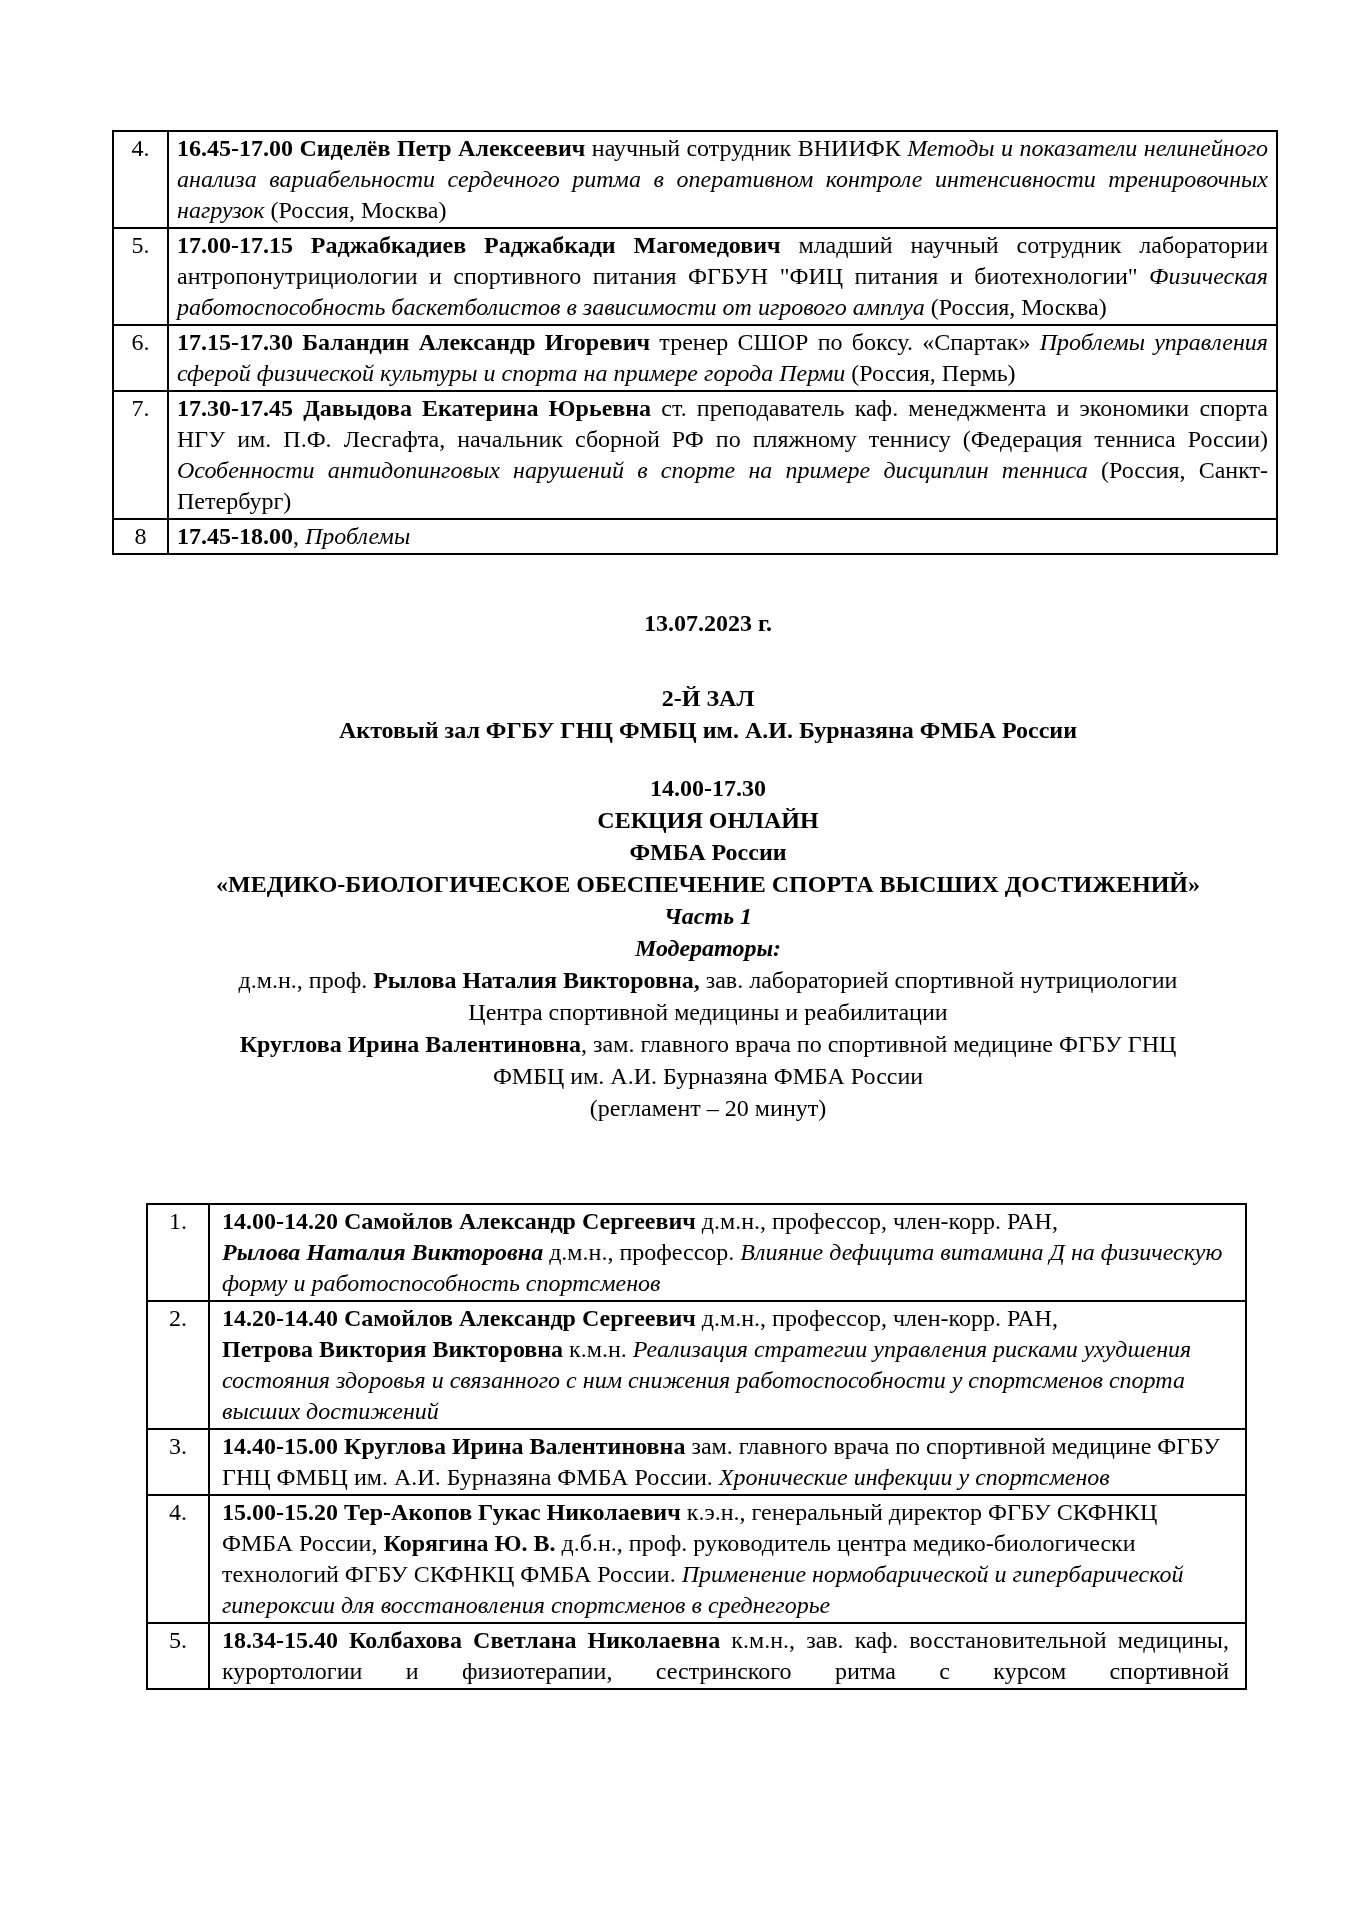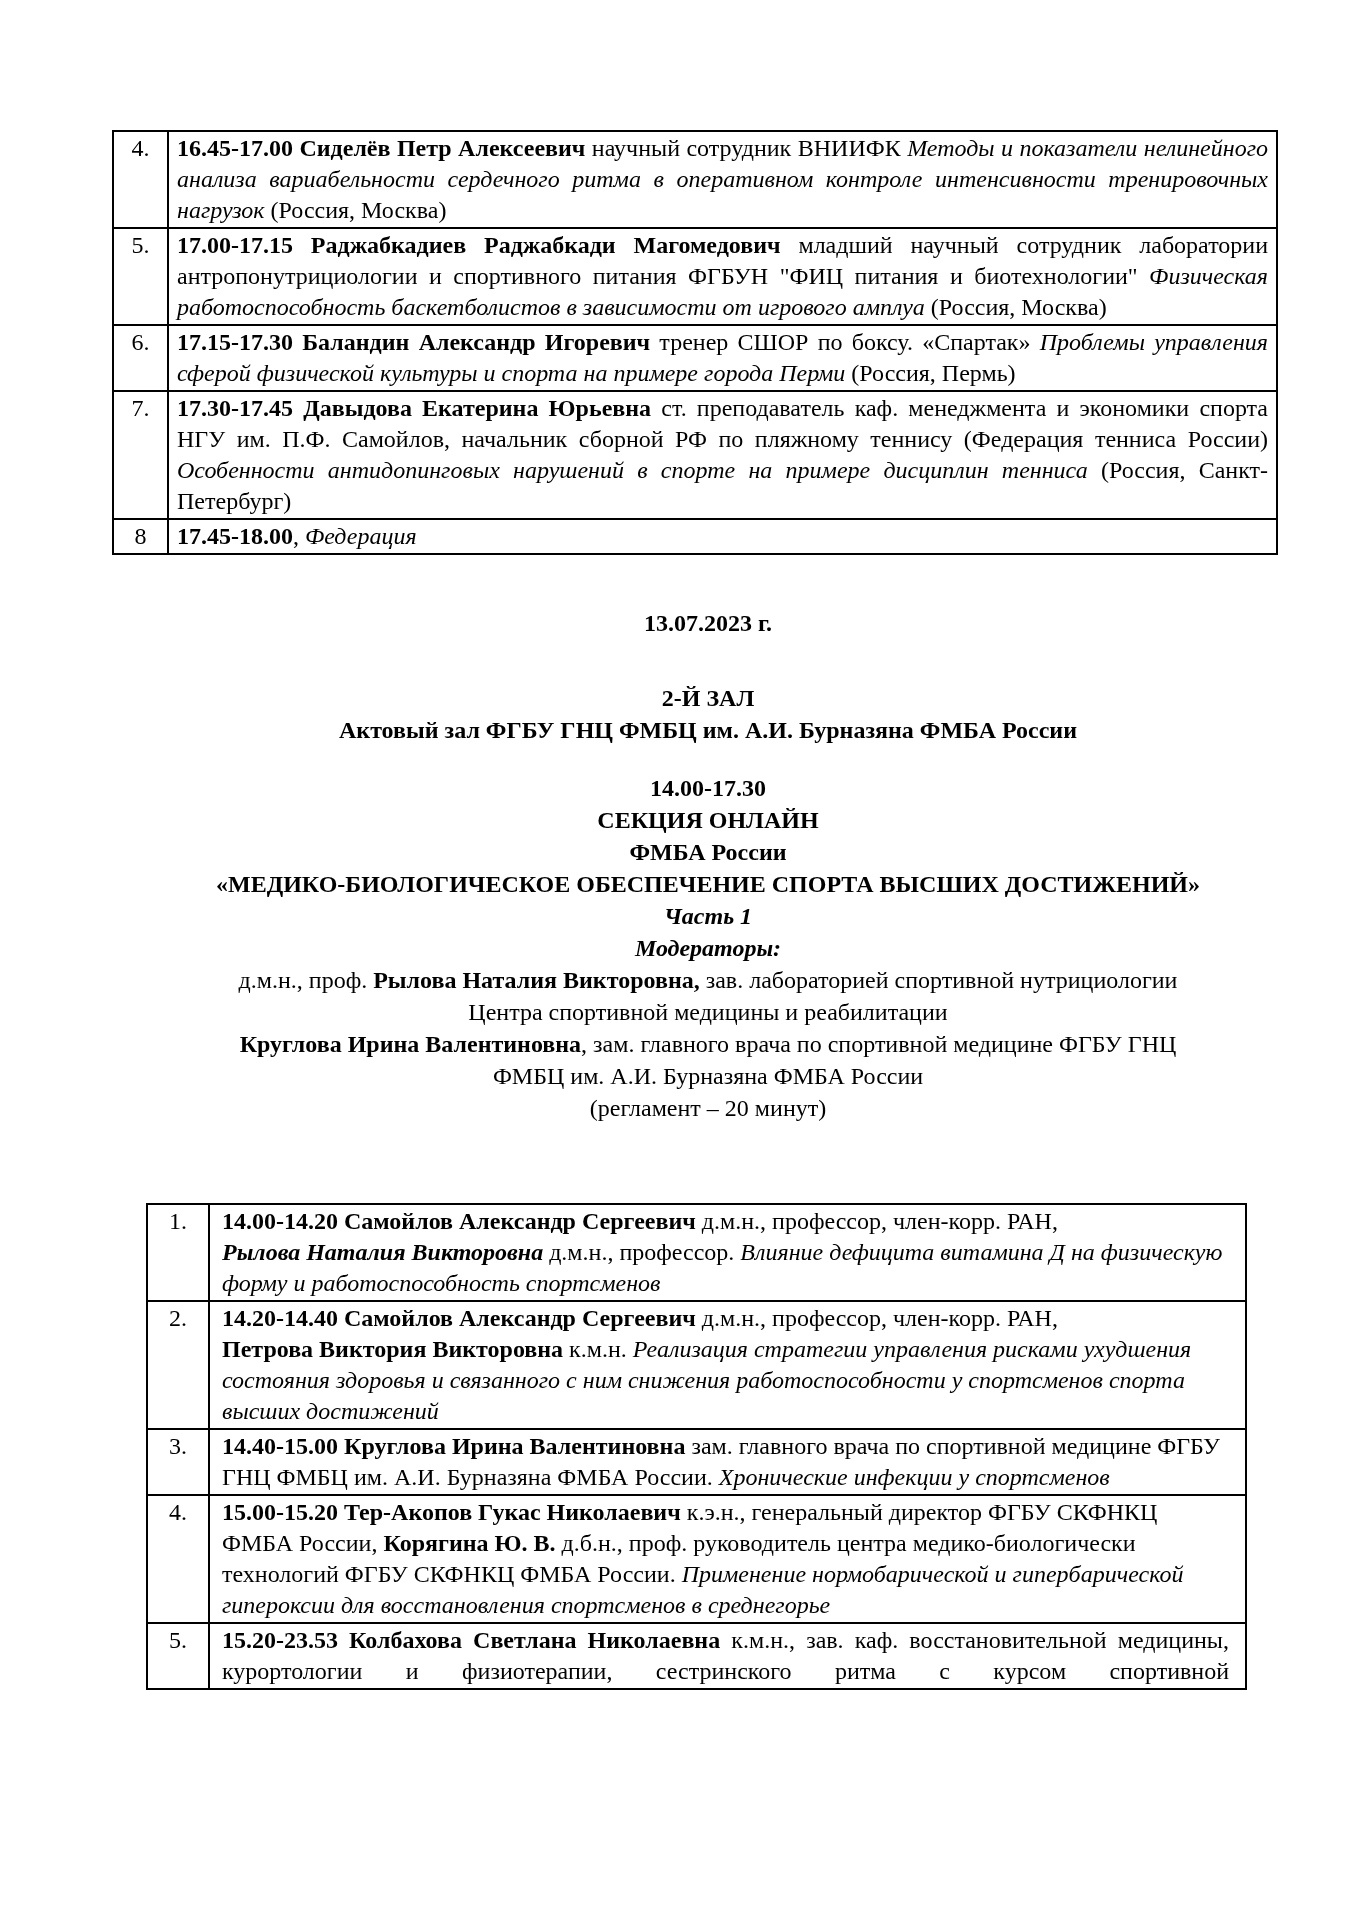--- a/index.html
+++ b/index.html
@@ -69,25 +69,25 @@
         <tr>
           <td class="num">5.</td>
           <td class="content justify"><span class="b">17.00-17.15 Раджабкадиев Раджабкади Магомедович</span><span> младший научный сотрудник лаборатории антропонутрициологии и спортивного питания ФГБУН "ФИЦ питания и биотехнологии" </span><span class="i">Физическая работоспособность баскетболистов в зависимости от игрового амплуа</span><span> (Россия, Москва)</span></td>
         </tr>
         <tr>
           <td class="num">6.</td>
           <td class="content justify"><span class="b">17.15-17.30 Баландин Александр Игоревич</span><span> тренер СШОР по боксу. «Спартак» </span><span class="i">Проблемы управления сферой физической культуры и спорта на примере города Перми</span><span> (Россия, Пермь)</span></td>
         </tr>
         <tr>
           <td class="num">7.</td>
-          <td class="content justify"><span class="b">17.30-17.45 Давыдова Екатерина Юрьевна</span><span> ст. преподаватель каф. менеджмента и экономики спорта НГУ им. П.Ф. Самойлов, начальник сборной РФ по пляжному теннису (Федерация тенниса России) </span><span class="i">Особенности антидопинговых нарушений в спорте на примере дисциплин тенниса</span><span> (Россия, Санкт-Петербург)</span></td>
+          <td class="content justify"><span class="b">17.30-17.45 Давыдова Екатерина Юрьевна</span><span> ст. преподаватель каф. менеджмента и экономики спорта НГУ им. П.Ф. Лесгафта, начальник сборной РФ по пляжному теннису (Федерация тенниса России) </span><span class="i">Особенности антидопинговых нарушений в спорте на примере дисциплин тенниса</span><span> (Россия, Санкт-Петербург)</span></td>
         </tr>
         <tr>
           <td class="num">8</td>
-          <td class="content left"><span class="b">17.45-18.00</span><span>, </span><span class="i">Федерация</span></td>
+          <td class="content left"><span class="b">17.45-18.00</span><span>, </span><span class="i">Проблемы</span></td>
         </tr>
       </tbody>
   </table>
 
   <div class="center-block">
     <div class="line bold">13.07.2023 г.</div>
     <div class="sp43"></div>
     <div class="line bold">2-Й ЗАЛ</div>
     <div class="line bold">Актовый зал ФГБУ ГНЦ ФМБЦ им. А.И. Бурназяна ФМБА России</div>
     <div class="sp26"></div>
@@ -117,18 +117,18 @@
         <tr>
           <td class="num">3.</td>
           <td class="content left"><span class="b">14.40-15.00 Круглова Ирина Валентиновна</span><span> зам. главного врача по спортивной медицине ФГБУ ГНЦ ФМБЦ им. А.И. Бурназяна ФМБА России. </span><span class="i">Хронические инфекции у спортсменов</span></td>
         </tr>
         <tr>
           <td class="num">4.</td>
           <td class="content left"><span class="b">15.00-15.20 Тер-Акопов Гукас Николаевич</span><span> к.э.н., генеральный директор ФГБУ СКФНКЦ ФМБА России, </span><span class="b">Корягина Ю. В.</span><span> д.б.н., проф.  руководитель центра медико-биологически технологий ФГБУ СКФНКЦ ФМБА России. </span><span class="i">Применение нормобарической и гипербарической гипероксии для восстановления спортсменов в среднегорье</span></td>
         </tr>
         <tr>
           <td class="num">5.</td>
-          <td class="content justify-all"><span class="b">15.20-23.53 Колбахова Светлана Николаевна</span><span> к.м.н., зав. каф. восстановительной медицины, курортологии и физиотерапии, сестринского ритма с курсом спортивной</span></td>
+          <td class="content justify-all"><span class="b">18.34-15.40 Колбахова Светлана Николаевна</span><span> к.м.н., зав. каф. восстановительной медицины, курортологии и физиотерапии, сестринского ритма с курсом спортивной</span></td>
         </tr>
       </tbody>
   </table>
 
 </div>
 
 </body></html>

